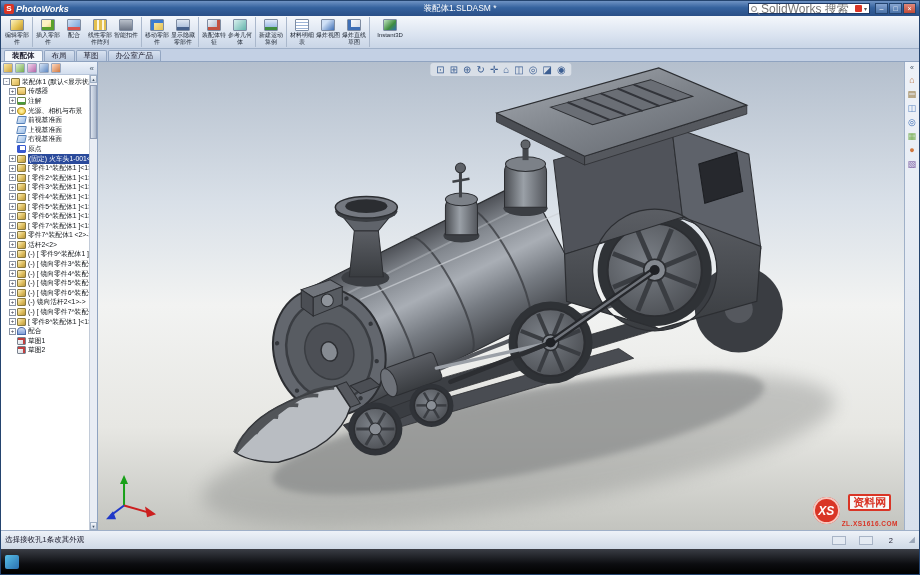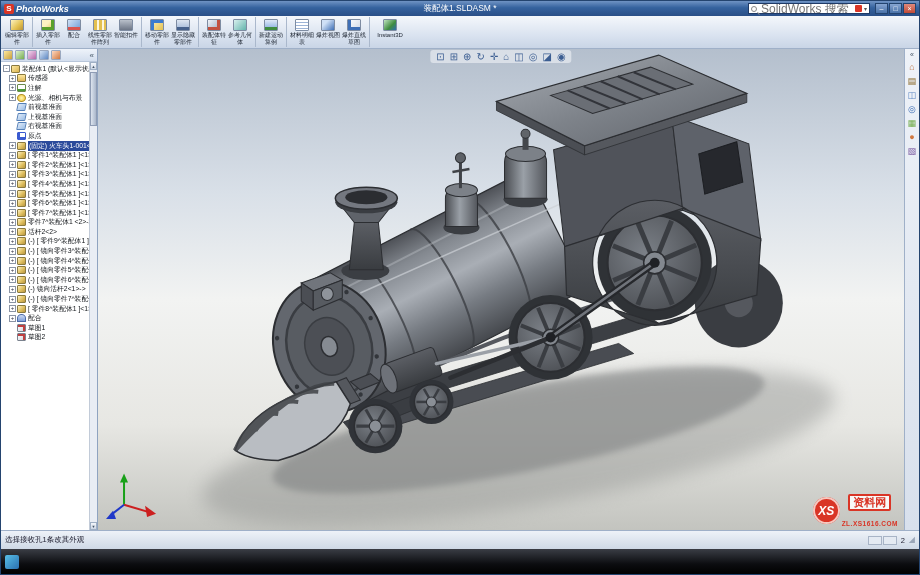--- a/index.html
+++ b/index.html
@@ -95,21 +95,21 @@
   .wm-right{display:flex;flex-direction:column;align-items:center;gap:9px;}
   .wm-name{border:2px solid #d93526;color:#d93526;font-weight:bold;font-size:11px;line-height:13px;padding:0 3px;background:rgba(255,255,255,0.85);border-radius:2px;}
   .wm-site{color:#d93526;font-size:6.5px;font-weight:bold;letter-spacing:0.5px;}
 
   .task-pane{width:15px;flex:none;background:linear-gradient(#eef2f8,#d8e0ec);border-left:1px solid #9fb0c8;display:flex;flex-direction:column;align-items:center;padding-top:2px;gap:4px;}
   .tp-collapse{font-size:7px;color:#456;}
   .tp-icon{font-size:9px;line-height:10px;}
   .tp-home{color:#b3622a;} .tp-lib{color:#8a6a2a;} .tp-file{color:#5d87c2;} .tp-search{color:#3f6fb5;} .tp-palette{color:#74ad4e;} .tp-appearance{color:#d07840;} .tp-props{color:#7a5aa0;}
 
   
-  .statusbar{height:13px;flex:none;background:linear-gradient(#eef2f8,#cfd9e6);border-top:1px solid #9fb0c8;display:flex;align-items:center;font-size:7.5px;color:#223;padding:9px 4px;gap:1px;justify-content:space-between;}
+  .statusbar{height:13px;flex:none;background:linear-gradient(#eef2f8,#cfd9e6);border-top:1px solid #9fb0c8;display:flex;align-items:center;font-size:7.5px;color:#223;padding:9px 4px;gap:13px;justify-content:space-between;}
   .sb-msg{flex:1;white-space:nowrap;overflow:hidden;}
   .sb-pane{width:14px;height:9px;border:1px solid #a8b4c6;background:#e4eaf2;flex:none;}
   .sb-value{padding:0 3px;}
   .sb-grip{font-size:8px;color:#9aa6b8;line-height:8px;}
   .taskbar{height:25px;flex:none;background:linear-gradient(#3a3d45,#0c0d10 60%,#000);display:flex;align-items:center;padding:0 4px;gap:8px;}
   .ql-icon{width:14px;height:14px;background:linear-gradient(135deg,#58c0e8,#2a6fb0);border-radius:2px;flex:none;}
   .task-btn{height:18px;display:flex;align-items:center;gap:3px;padding:0 6px;background:linear-gradient(#474b55,#23262c);border:1px solid #5a5f6a;border-radius:2px;color:#eee;font-size:8px;min-width:88px;white-space:nowrap;}
   .task-btn.active{background:linear-gradient(#2a2d33,#15171b);}
   .ticon{width:10px;height:10px;border-radius:1px;flex:none;}
   .ticon-sw{background:#d93526;}
@@ -205,20 +205,26 @@
         </div>
       </div>
       <div class="tgroup">
         <div class="tbtn wide">
           <div class="tbi i-instant3d"></div>
           <div class="tlabel">Instant3D</div>
         </div>
       </div>
     </div>
 
+  <div class="cmdtabs" id="cmdtabs">
+      <div class="ctab active">装配体</div>
+      <div class="ctab">布局</div>
+      <div class="ctab">草图</div>
+      <div class="ctab">办公室产品</div>
+    </div>
 
   <div class="main">
 
     <div class="left-panel">
       <div class="panel-tabs" id="paneltabs">
           <div class="ptab pt-tree"></div>
           <div class="ptab pt-props"></div>
           <div class="ptab pt-config"></div>
           <div class="ptab pt-dimx"></div>
           <div class="ptab pt-disp"></div>

